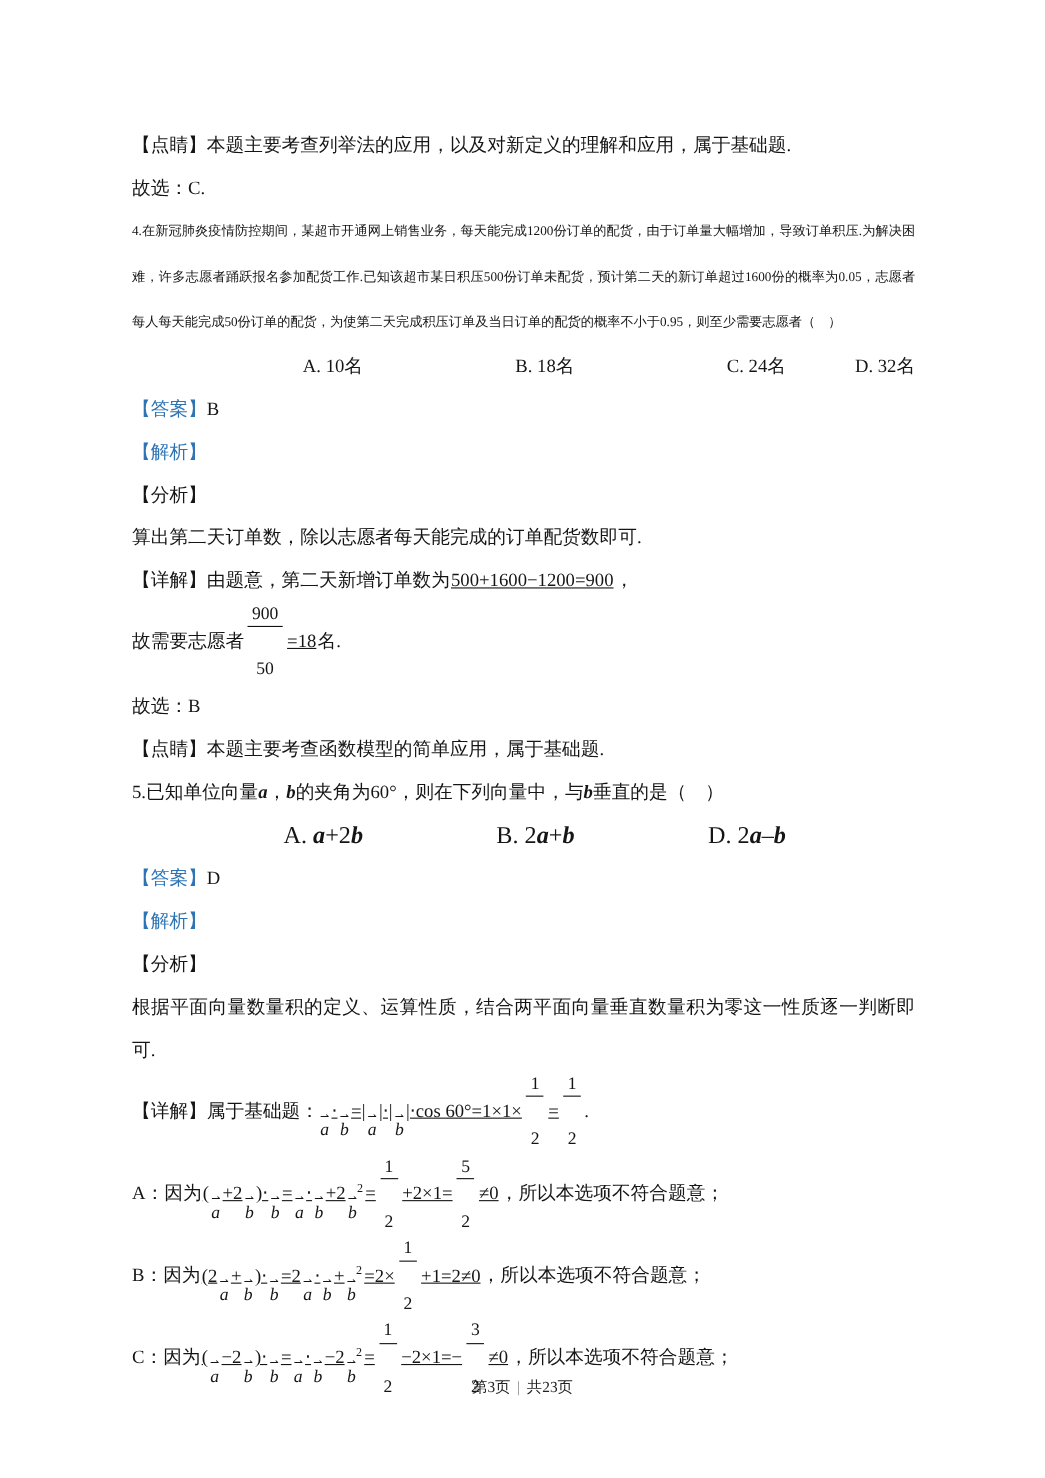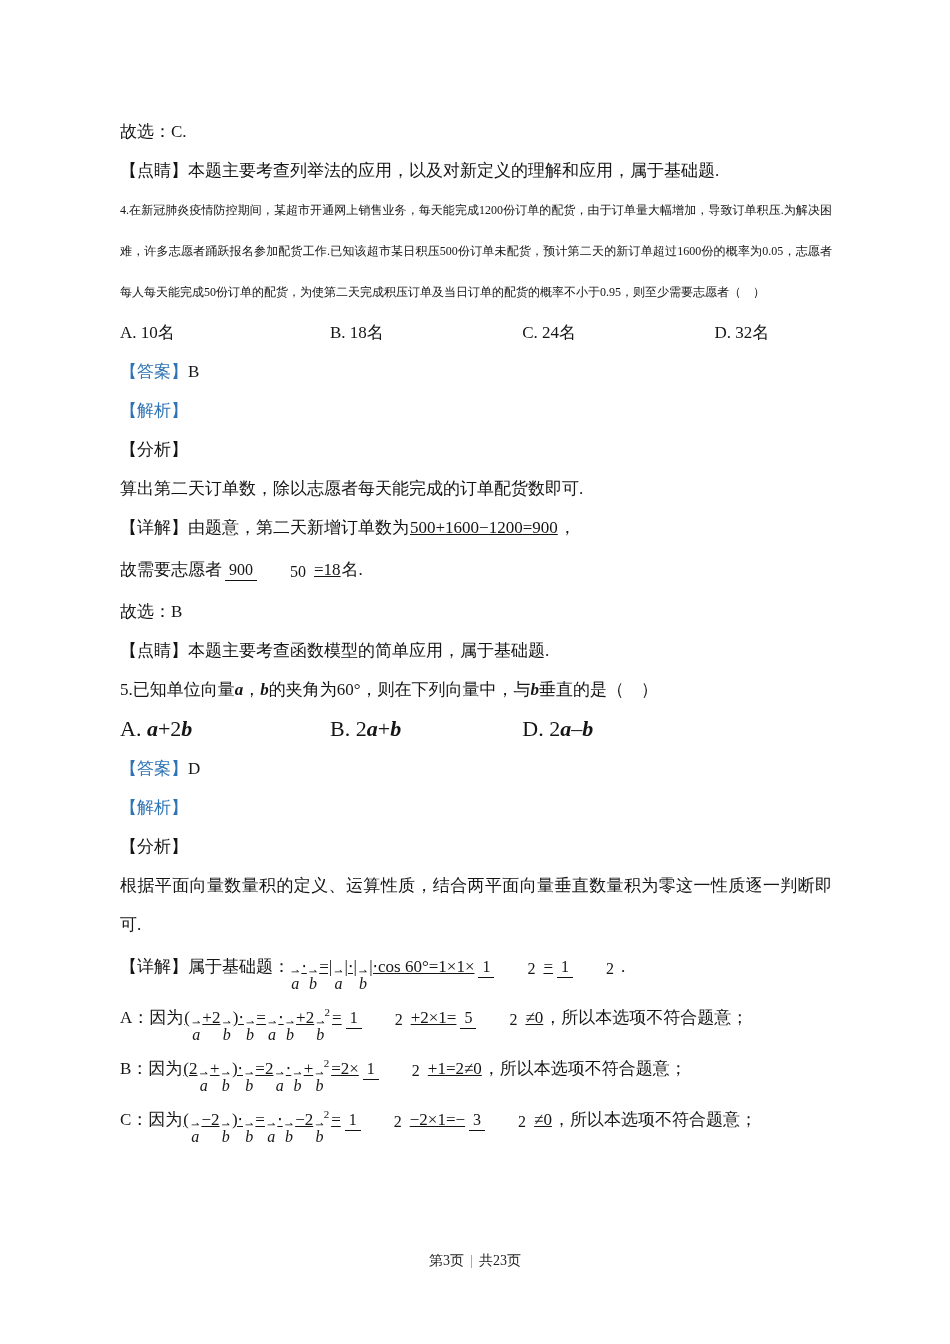--- a/index.html
+++ b/index.html
@@ -9,29 +9,29 @@
     font-family:"Liberation Serif","DejaVu Serif",serif;
     color:#151515;
   }
   .page { position:absolute; inset:0; background:#fff; }
   .content { padding:112px 118px 0 120px; }
   p.line { font-size:17px; line-height:39px; }
   .stem { font-size:12px; line-height:41px; text-align:justify; }
   .just { text-align:justify; line-height:41px; }
   .options {
     display:grid; grid-template-columns:29.5% 27% 27% 16.5%;
-    font-size:17px; line-height:39px;
+    font-size:17px; line-height:39px;text-align:right;
   }
   .blue { color:var(--label-blue,#2e74b5); }
   .seg.bi, .bi { font-weight:bold; font-style:italic; font-family:"Liberation Serif",serif; }
   .seg.math { font-family:"Liberation Serif",serif; margin:0 1px;text-decoration:underline; }
   .rich { font-size:22px; line-height:40px; }
   .tall { padding:3px 0; }
   .frac {
-    display:inline-flex; flex-direction:row; align-items:flex-end;
+    display:inline-flex; flex-direction:column; align-items:center;
     vertical-align:middle; line-height:1.15; margin:0 3px; font-size:16px;
     font-family:"Liberation Serif",serif;
     gap:29px;
   }
   .frac .num { border-bottom:1.3px solid #111; padding:0 4px 1px; }
   .frac .den { padding:1px 4px 0; }
   .vecwrap { display:inline-block; white-space:nowrap; margin:0 1px; }
   .vec {
     display:inline-flex; flex-direction:column; align-items:center;
     line-height:1; vertical-align:-3px; font-family:"Liberation Serif",serif;
@@ -45,22 +45,22 @@
     font-family:Liberation Serif, serif;
   }
   .footer .sep { color:#8a8a8a; margin:0 6px; }
 </style>
 </head>
 <body>
 
 <div class="page">
   <main class="content">
 
+    <p class="line">【点睛】本题主要考查列举法的应用，以及对新定义的理解和应用，属于基础题.</p>
     <p class="line">故选：C.</p>
-    <p class="line">【点睛】本题主要考查列举法的应用，以及对新定义的理解和应用，属于基础题.</p>
 
     <p class="stem">4.在新冠肺炎疫情防控期间，某超市开通网上销售业务，每天能完成1200份订单的配货，由于订单量大幅增加，导致订单积压.为解决困难，许多志愿者踊跃报名参加配货工作.已知该超市某日积压500份订单未配货，预计第二天的新订单超过1600份的概率为0.05，志愿者每人每天能完成50份订单的配货，为使第二天完成积压订单及当日订单的配货的概率不小于0.95，则至少需要志愿者（　）</p>
 
     <div class="options">
       <span class="opt">A. 10名</span>
       <span class="opt">B. 18名</span>
       <span class="opt">C. 24名</span>
       <span class="opt">D. 32名</span>
     </div>
 

